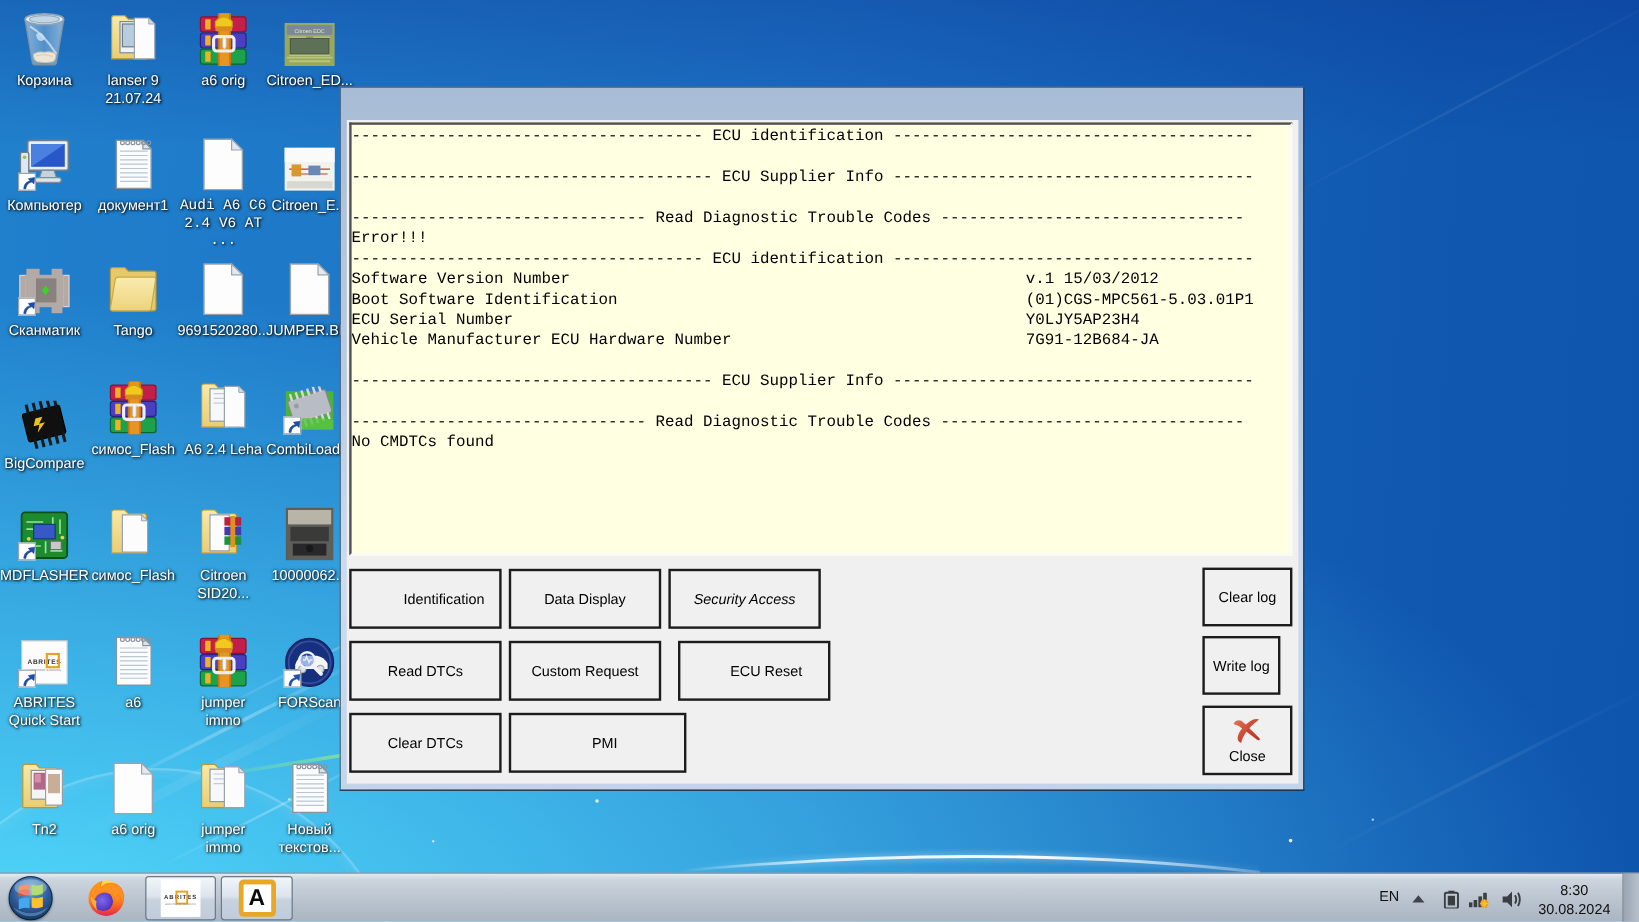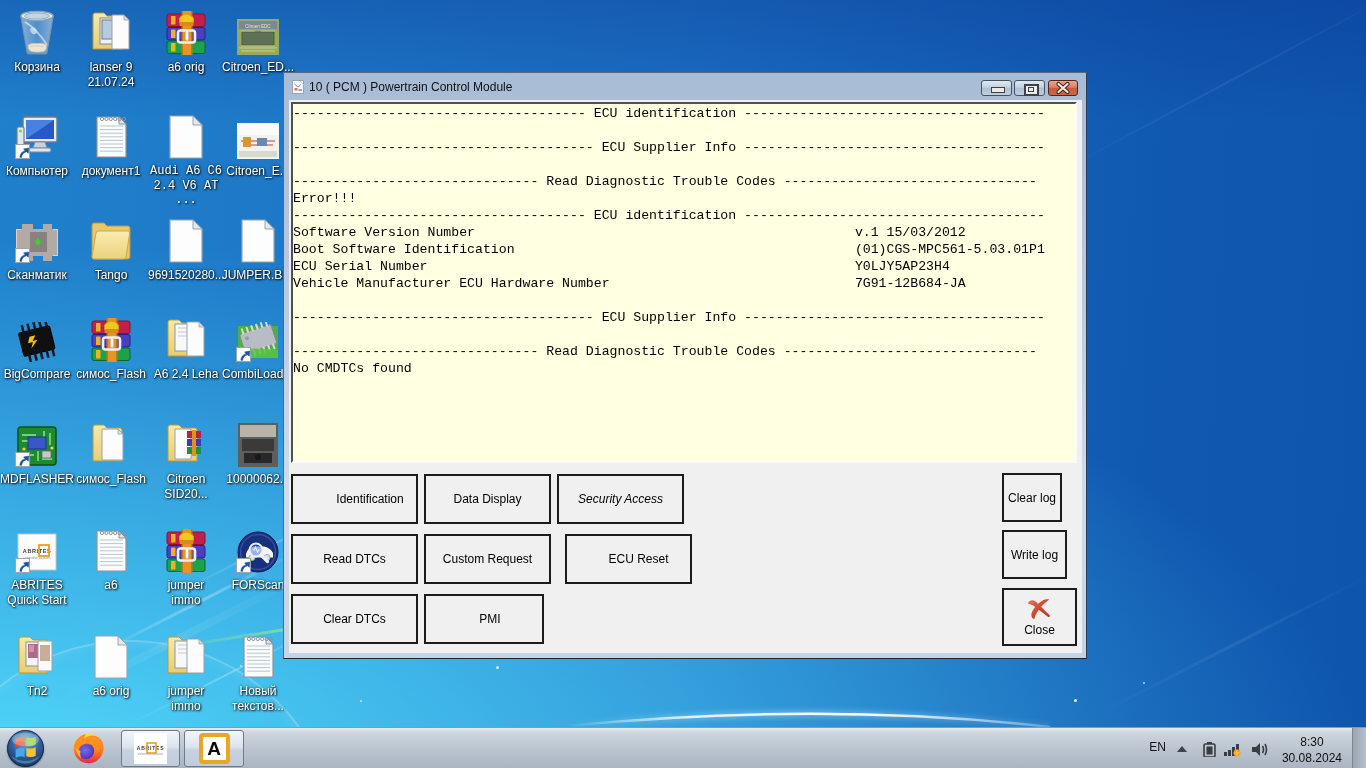--- a/index.html
+++ b/index.html
@@ -300,21 +300,21 @@
       </div>
       <div class="cell" style="left: 220px; top: 217px;">
         <div class="ic">
           <svg width="34" height="44" viewBox="0 0 34 44" style="position:absolute;left:5px;top:2px;">
             <path d="M1 1 L24 1 L33 10 L33 43 L1 43 Z" fill="#fdfdfd" stroke="#9aa4b0" stroke-width="1.2"></path>
             <path d="M24 1 L24 10 L33 10 Z" fill="#e4e8ec" stroke="#9aa4b0" stroke-width="1"></path>
           </svg>
         </div>
         <div class="lbl">JUMPER.BIN</div>
       </div>
-      <div class="cell" style="left: -1px; top: 316px;">
+      <div class="cell" style="left: -1px; top: 328px;">
         <div class="ic">
           <svg width="40" height="40" viewBox="0 0 40 40" style="position:absolute;left:2px;top:6px;">
             <g transform="rotate(-14 20 20)">
               <rect x="4" y="7" width="32" height="24" rx="2" fill="#101010" stroke="#000" stroke-width="1"></rect>
               <rect x="8" y="0" width="2.5" height="8" fill="#181818"></rect>
               <rect x="8" y="30" width="2.5" height="8" fill="#181818"></rect>
               <rect x="14" y="0" width="2.5" height="8" fill="#181818"></rect>
               <rect x="14" y="30" width="2.5" height="8" fill="#181818"></rect>
               <rect x="20" y="0" width="2.5" height="8" fill="#181818"></rect>
               <rect x="20" y="30" width="2.5" height="8" fill="#181818"></rect>
@@ -603,38 +603,20 @@
             <line x1="5" y1="29" x2="28" y2="29" stroke="#b9c6d2" stroke-width="1"></line>
             <line x1="5" y1="32.6" x2="28" y2="32.6" stroke="#b9c6d2" stroke-width="1"></line>
             <line x1="5" y1="36.2" x2="28" y2="36.2" stroke="#b9c6d2" stroke-width="1"></line>
           </svg>
         </div>
         <div class="lbl">Новый<br>текстов...</div>
       </div>
     </div>
 
   <div id="win">
-    <div id="titlebar">
-      <svg id="winicon" viewBox="0 0 13 14">
-          <rect x="0.5" y="0.5" width="11" height="13" fill="#f6f8fa" stroke="#98a6b4"></rect>
-          <path d="M8 1 L12 5" stroke="#b8c4d0" stroke-width="0.8"></path>
-          <path d="M2.5 4 L6 7 L9 4.5" stroke="#7a92b8" stroke-width="1" fill="none"></path>
-          <rect x="2.5" y="8" width="3" height="2.5" fill="#c87860"></rect>
-          <rect x="6.5" y="9" width="3.5" height="2" fill="#8aa8c8"></rect>
-        </svg>
-      <div id="titletxt">10 ( PCM ) Powertrain Control Module</div>
-      <div class="capbtn" id="btnmin"></div>
-      <div class="capbtn" id="btnmax"></div>
-      <div class="capbtn" id="btnclose">
-        <svg width="28" height="14" viewBox="0 0 28 14" style="position:absolute;left:0;top:0;">
-          <path d="M9.5 3 L18.5 11 M18.5 3 L9.5 11" stroke="#451d12" stroke-width="4.2" stroke-linecap="round"></path>
-          <path d="M9.5 3 L18.5 11 M18.5 3 L9.5 11" stroke="#f2ece8" stroke-width="2.2" stroke-linecap="round"></path>
-        </svg>
-      </div>
-    </div>
     <div id="client">
       <div id="textarea">
           <pre id="logtext">------------------------------------- ECU identification --------------------------------------
 
 -------------------------------------- ECU Supplier Info --------------------------------------
 
 ------------------------------- Read Diagnostic Trouble Codes --------------------------------
 Error!!!
 ------------------------------------- ECU identification --------------------------------------
 Software Version Number                                                v.1 15/03/2012
@@ -648,22 +630,22 @@
 No CMDTCs found</pre>
         </div>
       <div id="btns">
           <div class="btn" style="left: 2px; top: 374px; width: 127px; height: 50px; padding-left: 31px;">Identification</div>
           <div class="btn" style="left: 135px; top: 374px; width: 127px; height: 50px;">Data Display</div>
           <div class="btn" style="left: 268px; top: 374px; width: 127px; height: 50px; font-style: italic;">Security Access</div>
           <div class="btn" style="left: 2px; top: 434px; width: 127px; height: 50px;">Read DTCs</div>
           <div class="btn" style="left: 135px; top: 434px; width: 127px; height: 50px;">Custom Request</div>
           <div class="btn" style="left: 276px; top: 434px; width: 127px; height: 50px; padding-left: 20px;">ECU Reset</div>
           <div class="btn" style="left: 2px; top: 494px; width: 127px; height: 50px;">Clear DTCs</div>
-          <div class="btn" style="left: 135px; top: 494px; width: 120px; height: 50px; padding-left: 12px;">PMI</div>
-          <div class="btn" style="left: 713px; top: 373px; width: 60px; height: 49px;">Clear log</div>
+          <div class="btn" style="left: 135px; top: 494px; width: 148px; height: 50px; padding-left: 12px;">PMI</div>
+          <div class="btn" style="left: 713px; top: 373px; width: 75px; height: 49px;">Clear log</div>
           <div class="btn" style="left: 713px; top: 430px; width: 65px; height: 49px;">Write log</div>
           <div class="btn" style="left: 713px; top: 488px; width: 75px; height: 58px; flex-direction: column;">
             <svg width="27" height="26" viewBox="0 0 27 26">
               <defs>
                 <linearGradient id="xg" x1="0" y1="0" x2="1" y2="1">
                   <stop offset="0" stop-color="#dd7a5e"></stop>
                   <stop offset="0.5" stop-color="#cc4530"></stop>
                   <stop offset="1" stop-color="#b93520"></stop>
                 </linearGradient>
               </defs>

